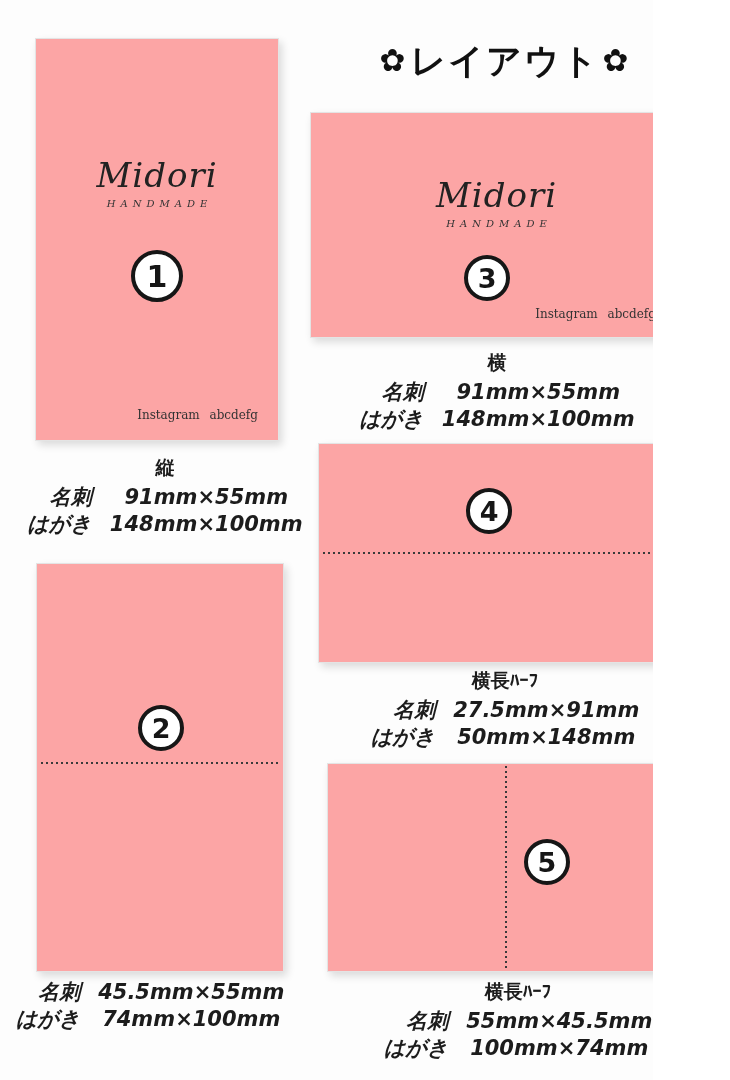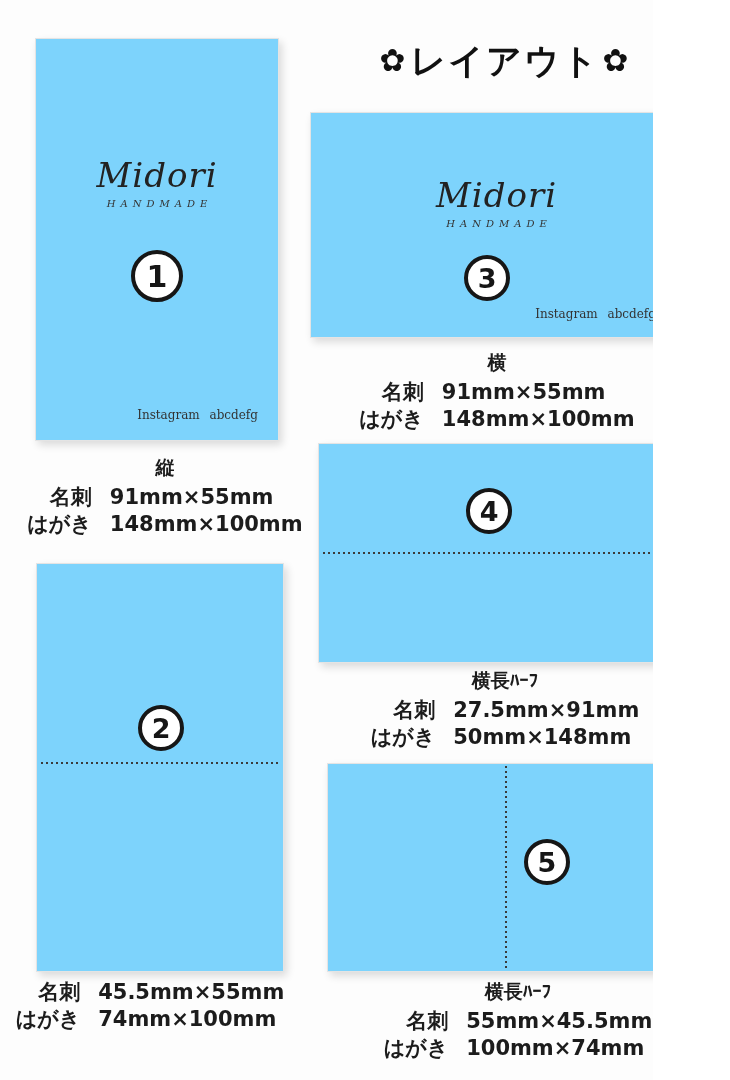--- a/index.html
+++ b/index.html
@@ -12,21 +12,21 @@
   
   .title {
     position:absolute; left:295px; top:38px; width:420px;
     text-align:center; font-size:35px; font-weight:bold;
     letter-spacing:2px; color:#111;
   }
   .title .flower { font-size:31px; position:relative; top:-2px; padding:0 3px; }
 
   
   .card {
-    position:absolute; background:#7dd3fc;
+    position:absolute; background:#fca5a5;
     border:1px solid #e4e4e4;
     box-shadow:3px 4px 8px rgba(0,0,0,0.14);
   }
   .card1 { left:35px;  top:38px;  width:244px; height:403px; }
   .card3 { left:310px; top:112px; width:373px; height:226px; }
   .card4 { left:318px; top:443px; width:372px; height:220px; }
   .card2 { left:36px;  top:563px; width:248px; height:409px; }
   .card5 { left:327px; top:763px; width:355px; height:209px; }
 
   
@@ -85,24 +85,24 @@
   .spec { position:absolute; width:300px; text-align:center; color:#1c1c1c; }
   .spec1 { left:15px;  top:455px; }
   .spec3 { left:347px; top:350px; }
   .spec4 { left:355px; top:668px; }
   .spec2 { left:0px;   top:979px; }
   .spec5 { left:368px; top:979px; }
   .spec-name { font-size:19px; font-weight:bold; margin-bottom:3px; }
   .spec-rows {
     display:inline-grid; grid-template-columns:auto auto;
     column-gap:18px; row-gap:1px;
-    font-size:21px; font-weight:bold; line-height:26px;
+    font-size:21px; font-weight:bold; line-height:26px;font-style:italic;
   }
   .spec-label { text-align:right; }
-  .spec-val   { text-align:left;  }
+  .spec-val   { text-align:center;  }
 </style>
 </head>
 <body>
 
 <div class="canvas">
 
   <div class="title">
     <span class="flower">✿</span><span>レイアウト</span><span class="flower">✿</span>
   </div>
 

